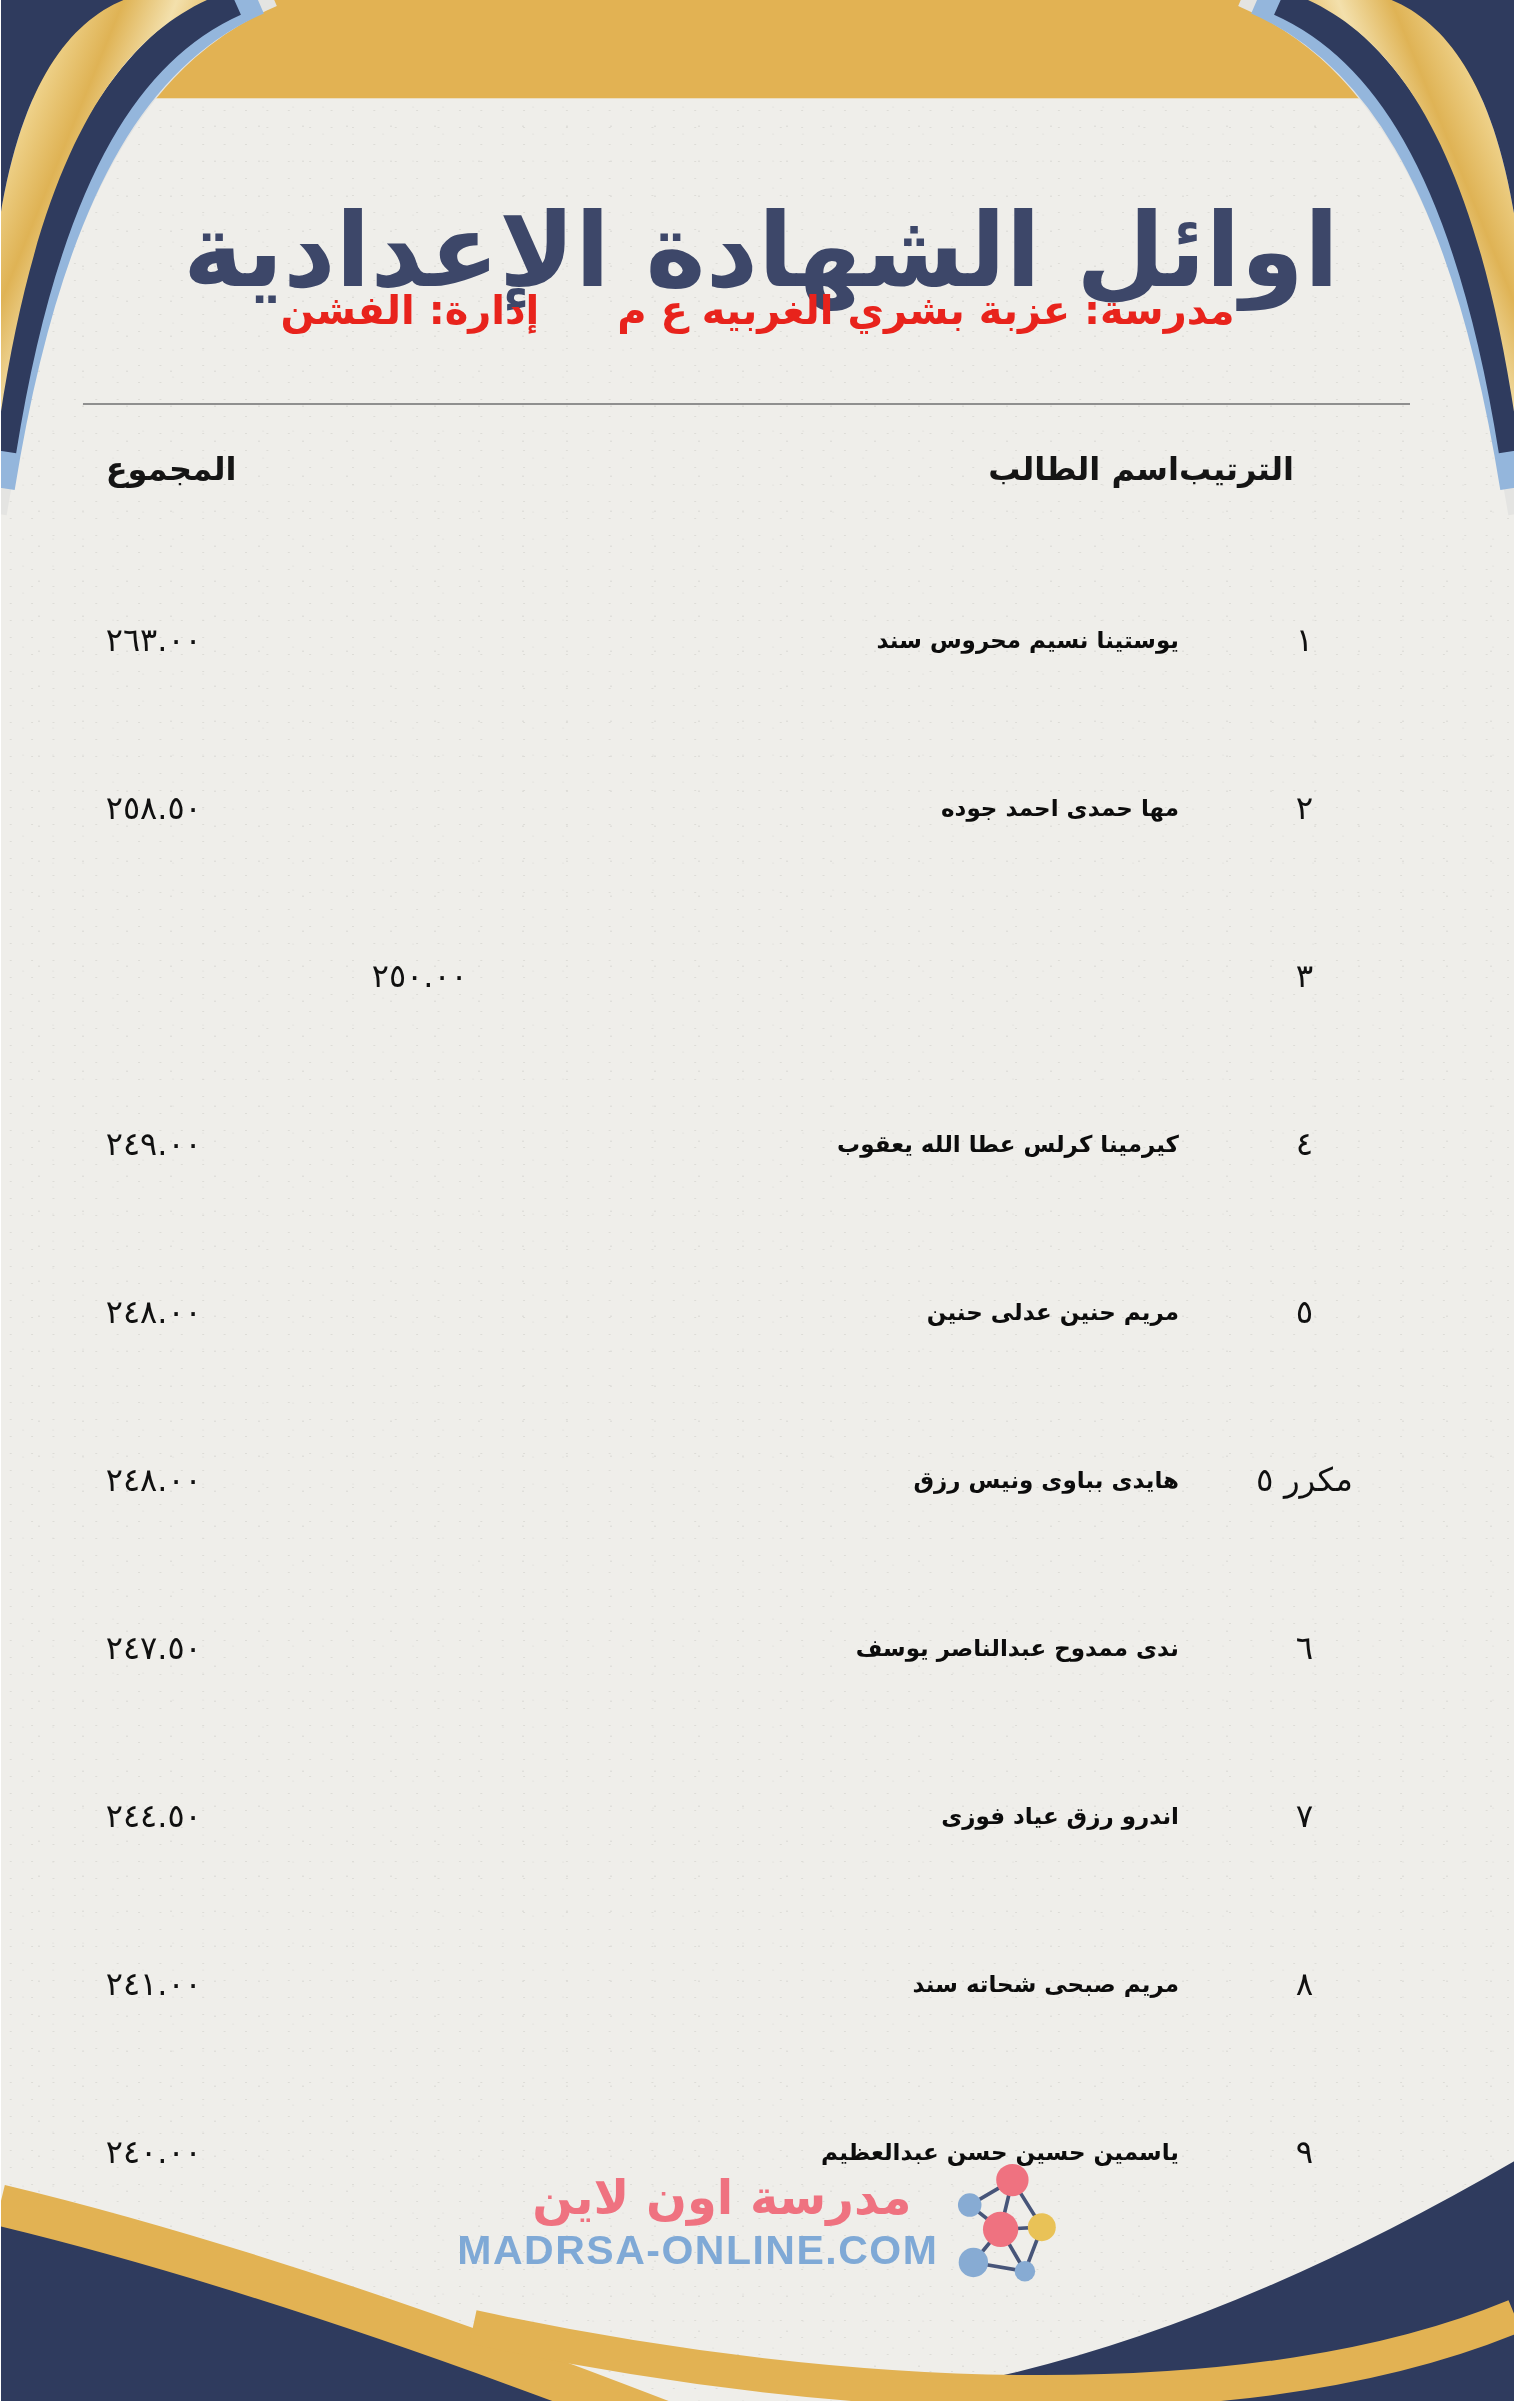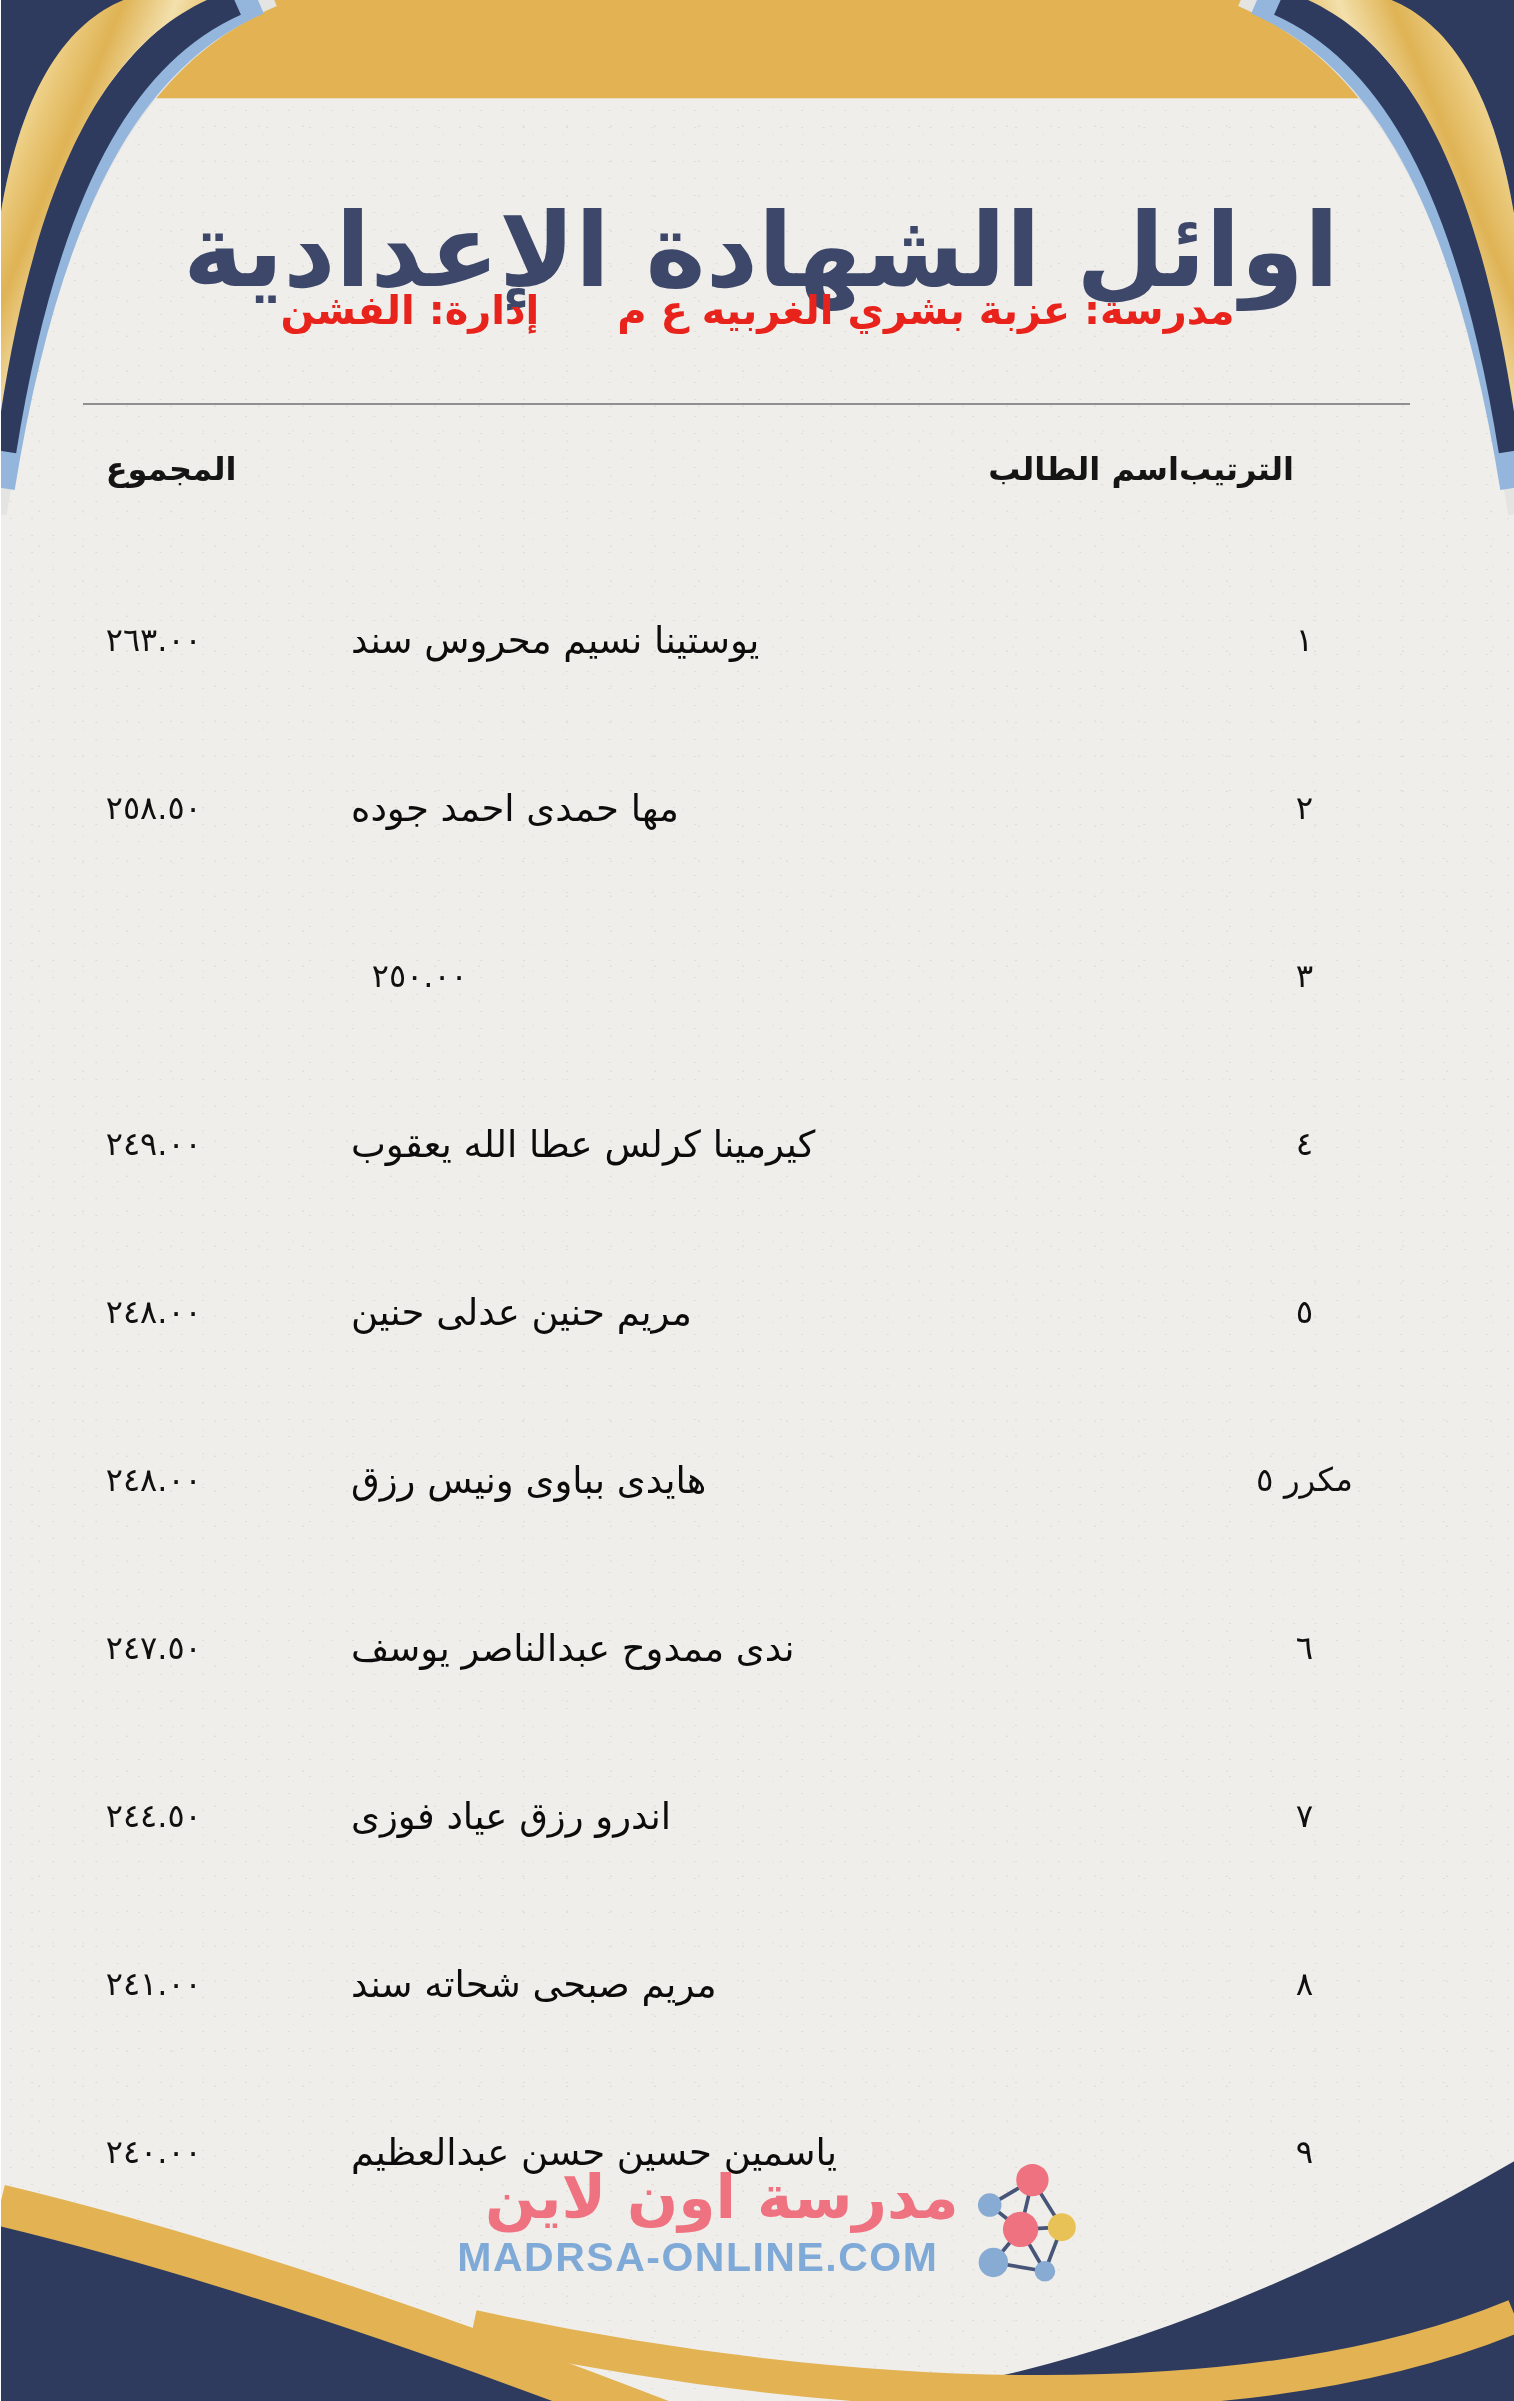--- a/index.html
+++ b/index.html
@@ -45,35 +45,35 @@
     top:442px;height:53px;
     display:grid;grid-template-columns:251px 1fr 266px;align-items:center;
     font-size:32px;font-weight:bold;color:#151515;
   }
   .rows{top:556px;}
   .row{
     height:168px;
     display:grid;grid-template-columns:251px 1fr 266px;align-items:center;
   }
   .cell-rank{text-align:center;font-size:32.5px;color:#101010;}
-  .cell-name{text-align:left;font-size:37px;font-weight:normal;color:#0c0c0c;}
+  .cell-name{text-align:right;font-size:23px;font-weight:bold;color:#0c0c0c;}
   .cell-total{text-align:left;padding-left:0;padding-right:0;font-size:32px;color:#101010;}
   .thead .cell-total,.row .cell-total{padding-left:0;}
   .thead .h-rank{text-align:left;}
   .thead .h-name{text-align:right;}
   .thead .h-total{text-align:left;padding-left:20.7px;}
   .row .cell-total{padding-left:20.7px;}
 
   .logo{
     position:absolute;top:2159px;left:0;right:0;z-index:3;
     display:flex;justify-content:center;align-items:center;gap:16.3px;
     direction:rtl;
   }
   .logo-texts{display:flex;flex-direction:column;align-items:center;}
-  .logo-ar{font-size:60px;font-weight:bold;color:#ef7280;line-height:1.1;margin-left:48px;}
+  .logo-ar{font-size:48px;font-weight:bold;color:#ef7280;line-height:1.1;margin-left:48px;}
   .logo-en{
     font-family:"Liberation Sans","DejaVu Sans",sans-serif;
     font-size:41px;font-weight:bold;color:#7fa9d6;letter-spacing:1.5px;
     direction:ltr;line-height:1.1;margin-top:4.4px;
   }
 </style>
 </head>
 <body>
 
 <div class="page">

